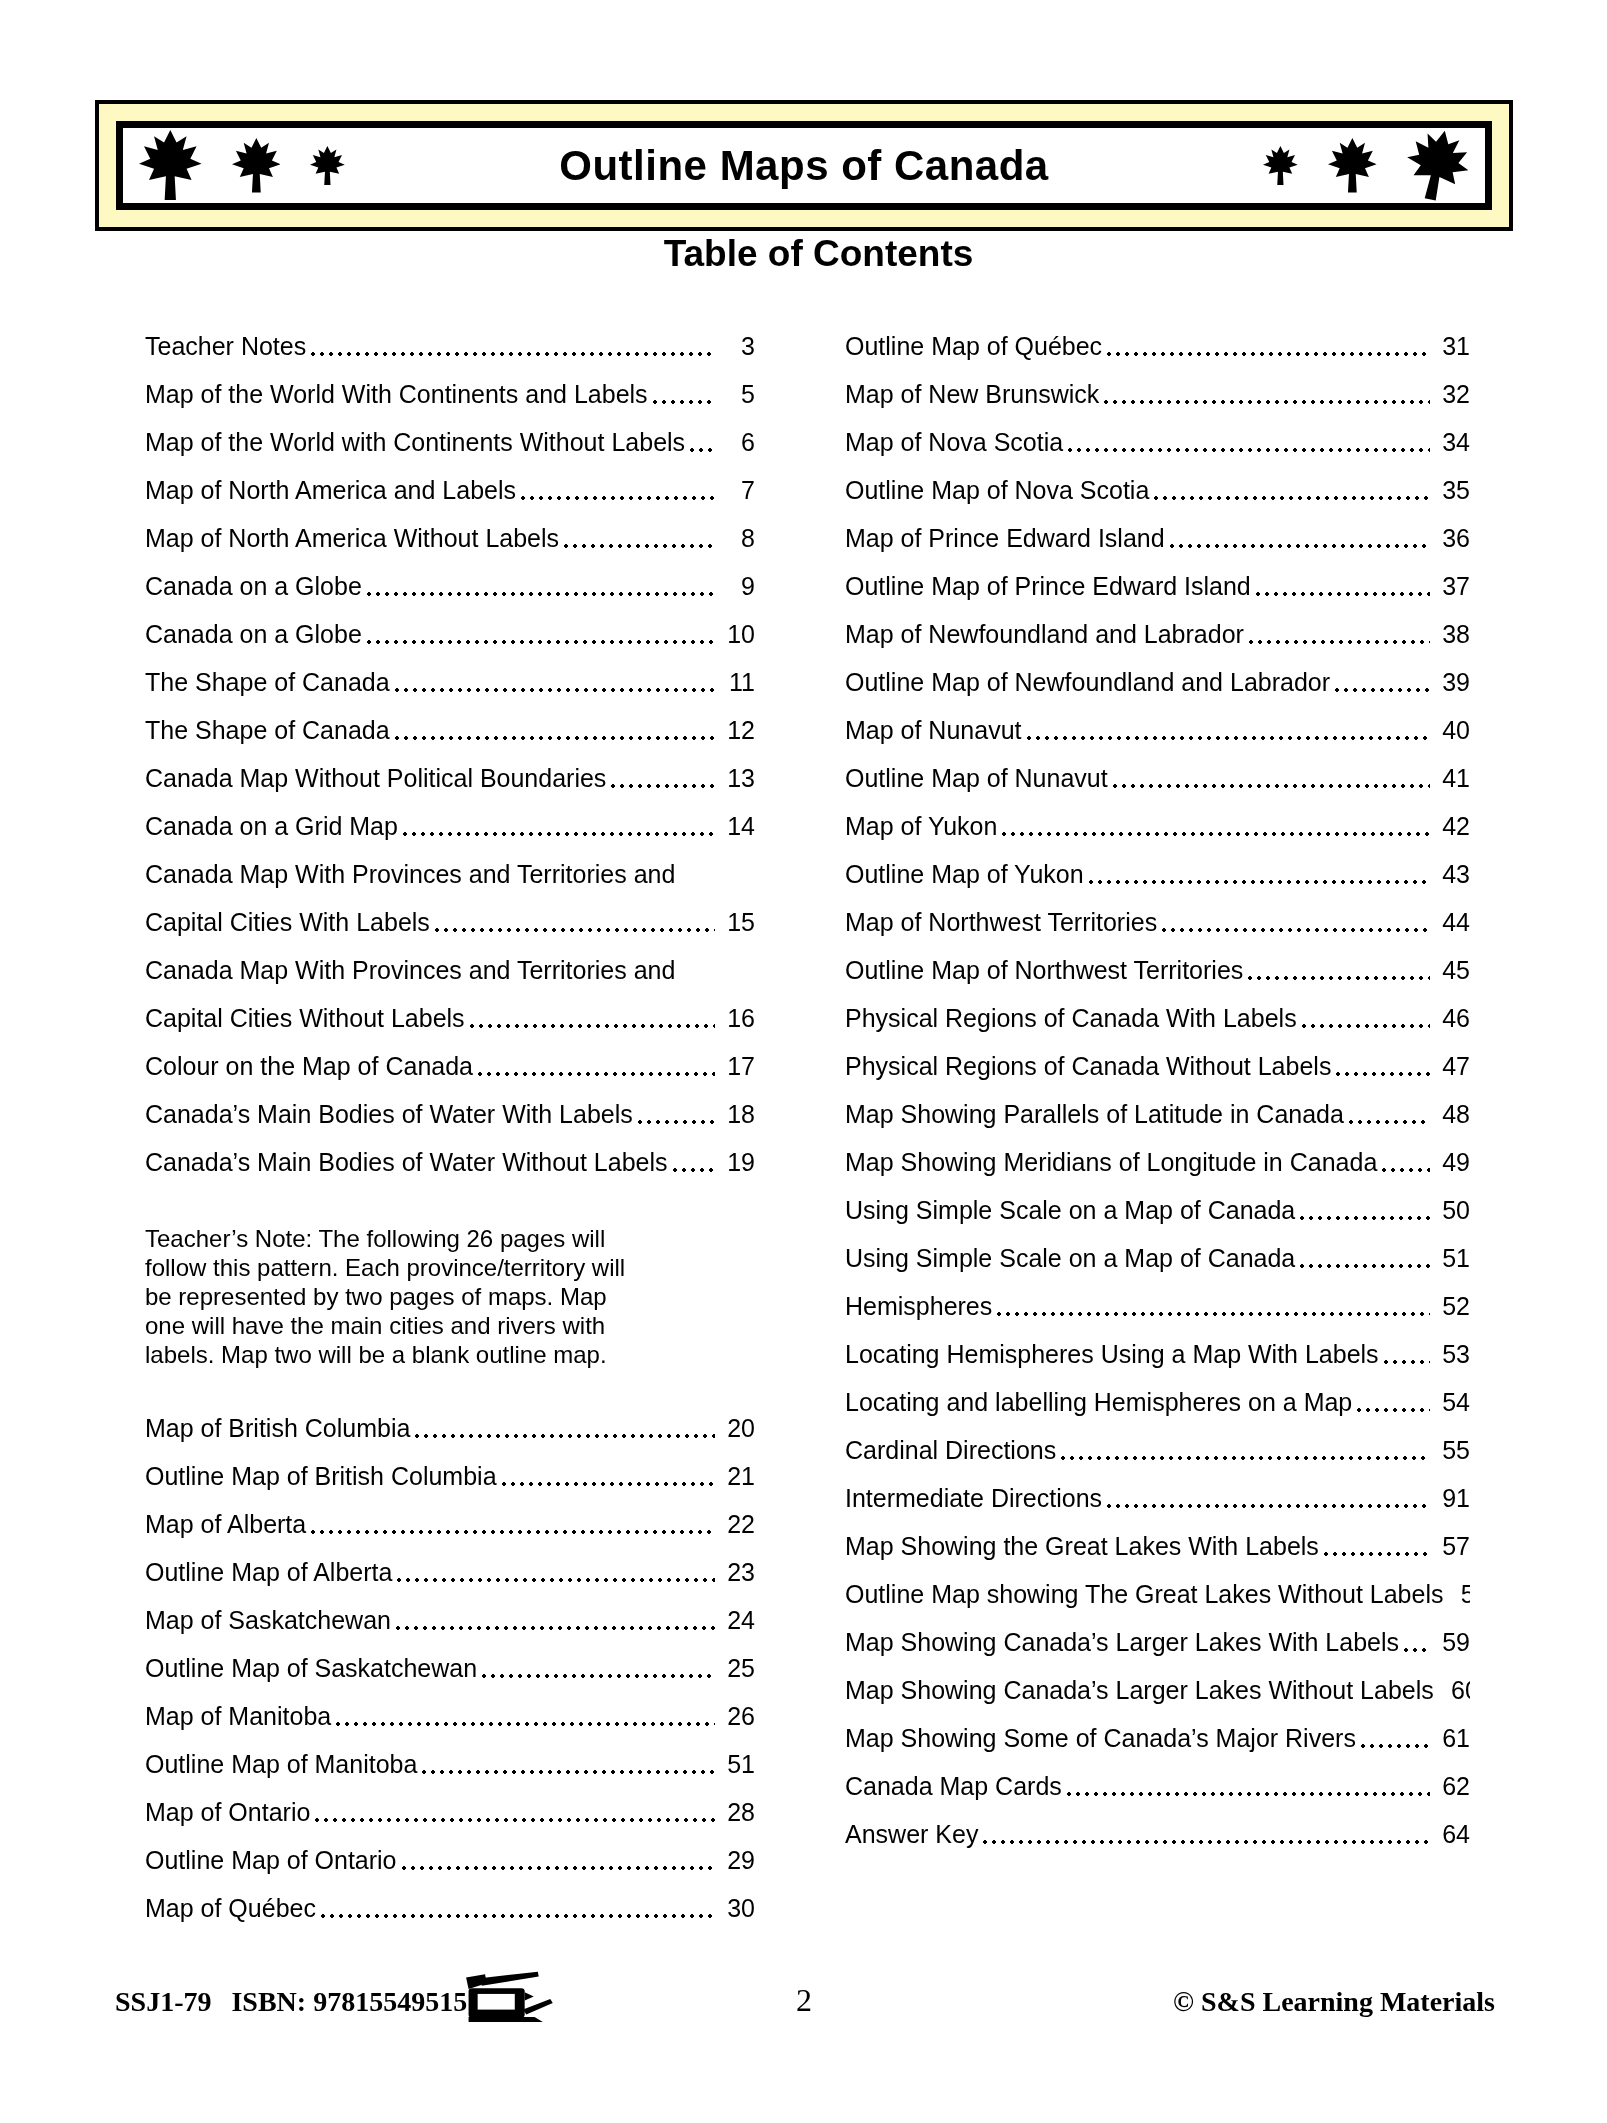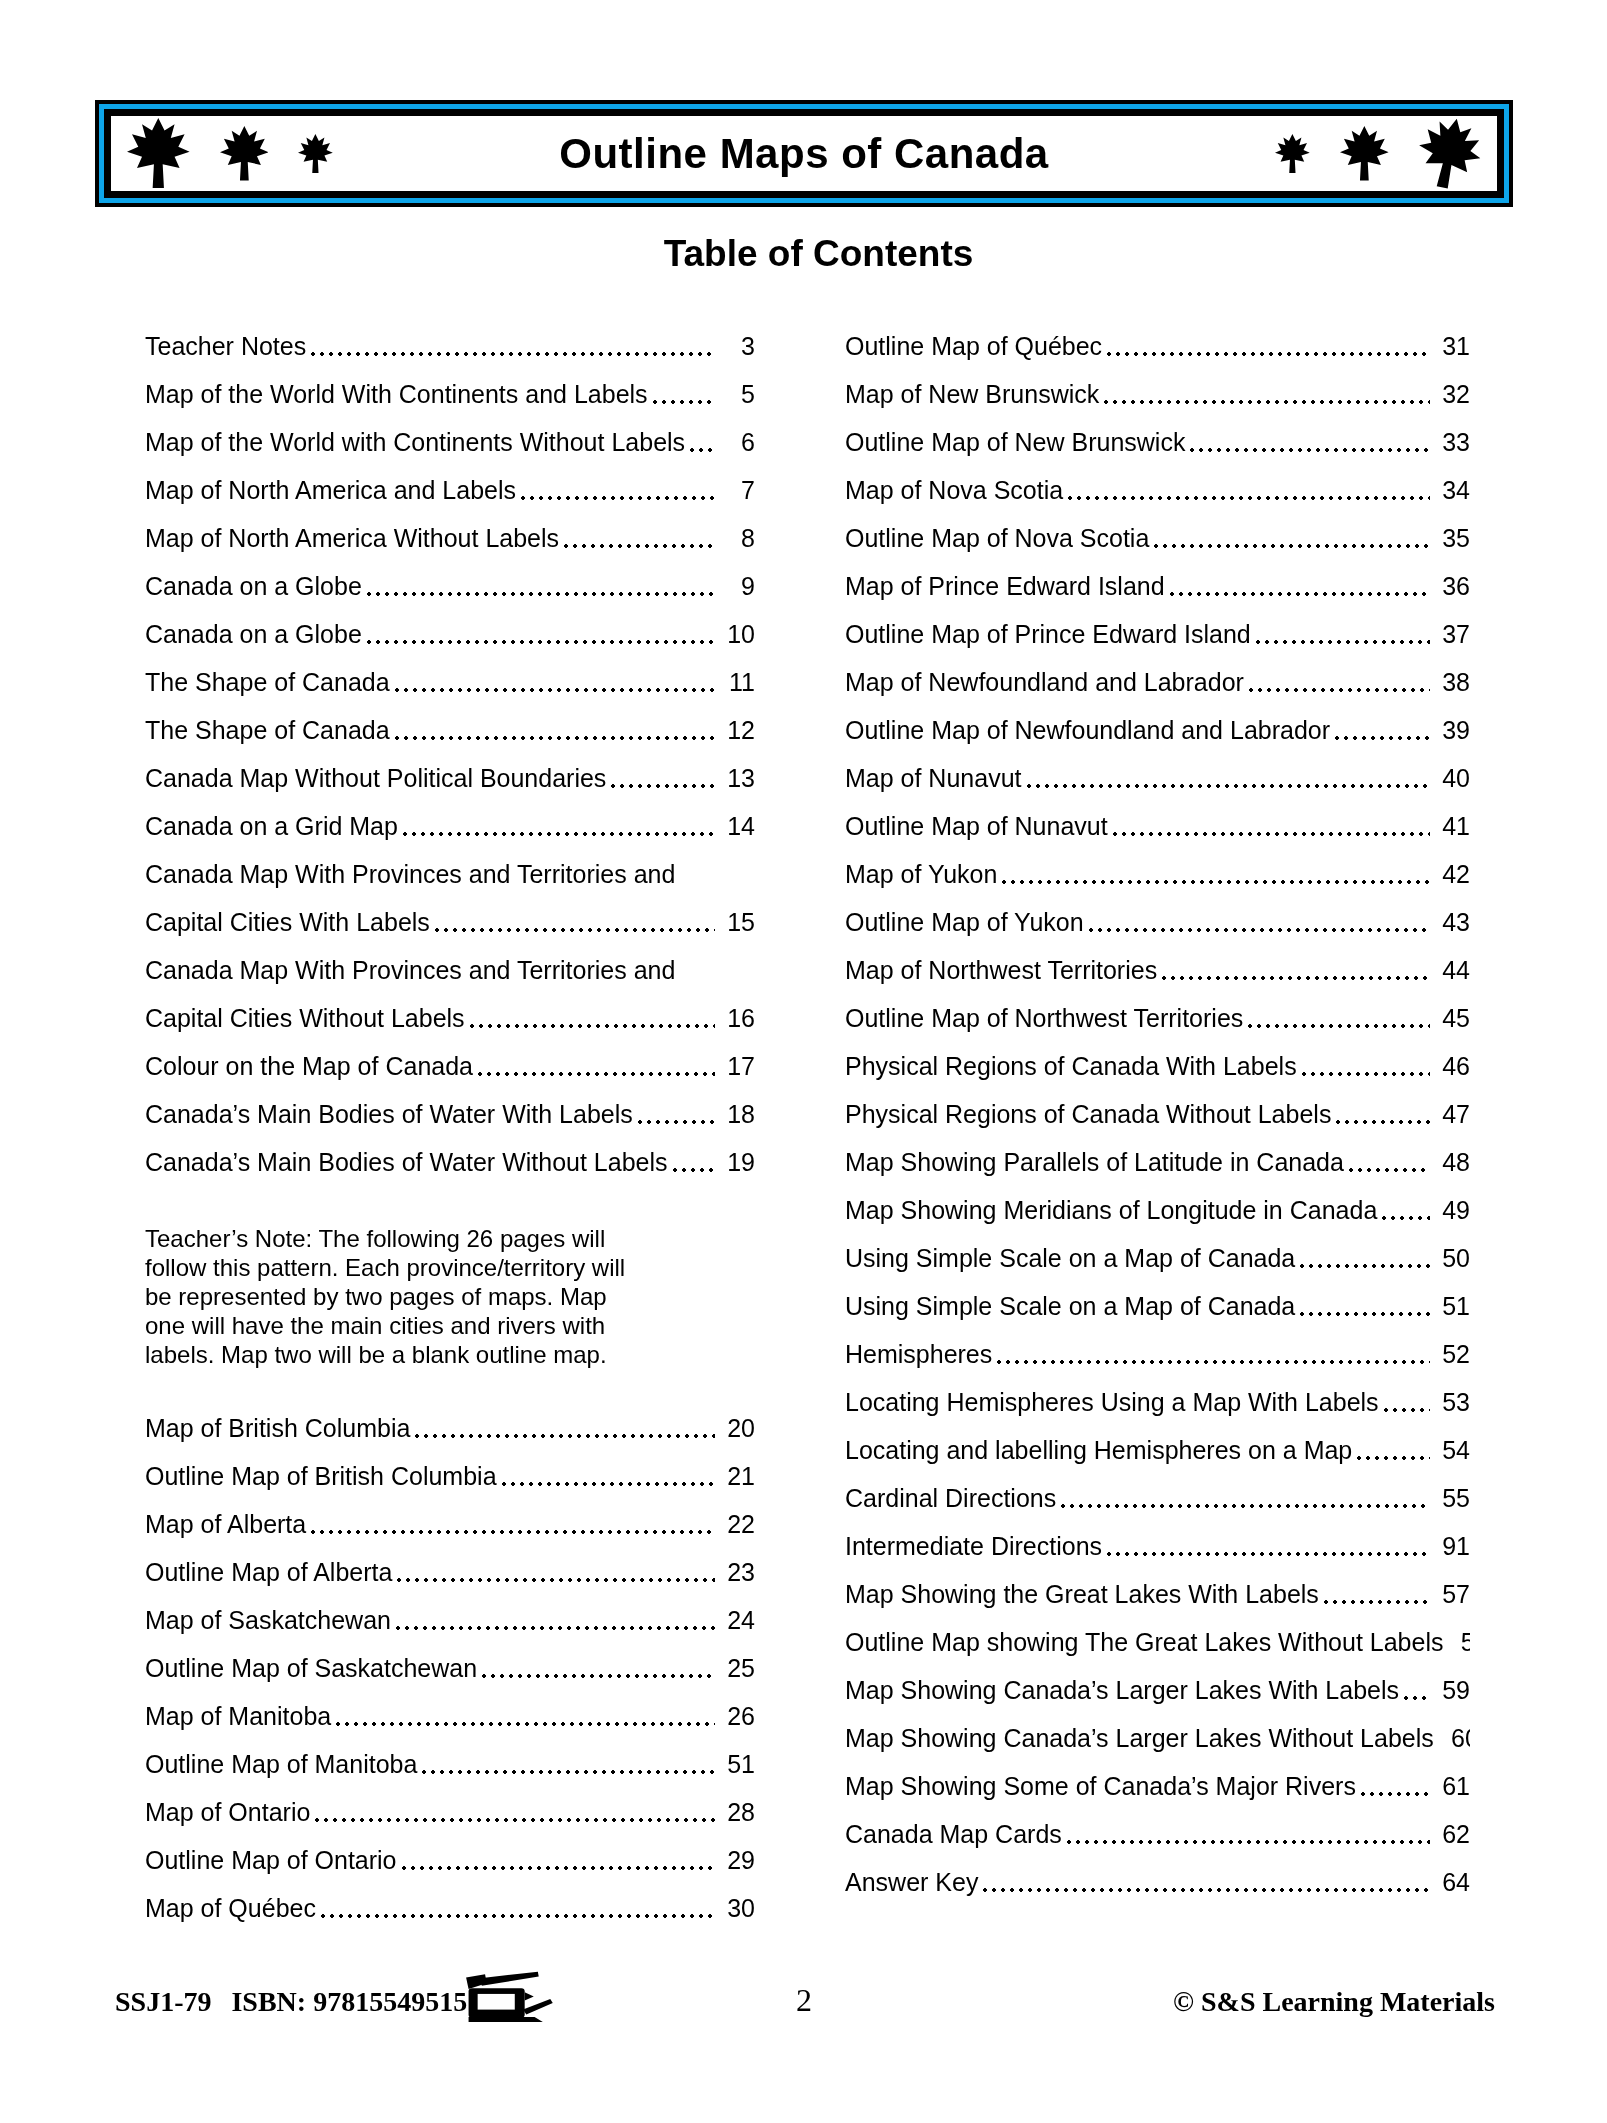--- a/index.html
+++ b/index.html
@@ -3,21 +3,21 @@
 <meta charset="utf-8">
 <style>
   html,body{margin:0;padding:0;background:#e8e8e8;}
   .page{
     position:relative;width:1607px;height:2123px;background:#ffffff;
     font-family:"Liberation Sans",sans-serif;color:#000;overflow:hidden;margin:0 auto;
   }
   
   .banner{
     position:absolute;left:95px;top:100px;width:1418px;box-sizing:border-box;
-    border:4px solid #000;padding:5px;background:#0ea5e9;
+    border:4px solid #000;padding:17px;background:#fef9c3;
   }
   .banner-inner{
     border:7px solid #000;height:75px;display:flex;align-items:center;
     padding:0 16px;box-sizing:content-box;background:#fff;
   }
   .leaf-group{display:flex;align-items:center;gap:30px;width:235px;}
   .leaf-group.left{justify-content:flex-start;}
   .leaf-group.right{justify-content:flex-end;}
   .leaf{display:block;fill:#000;}
   .leaf.l{height:72px;}
@@ -302,25 +302,20 @@
     <span class="leader"></span>
     <span class="entry-page">31</span>
   </div>
 
   <div class="entry">
     <span class="entry-label">Map of New Brunswick</span>
     <span class="leader"></span>
     <span class="entry-page">32</span>
   </div>
 
-  <div class="entry">
-    <span class="entry-label">Outline Map of New Brunswick</span>
-    <span class="leader"></span>
-    <span class="entry-page">33</span>
-  </div>
 
   <div class="entry">
     <span class="entry-label">Map of Nova Scotia</span>
     <span class="leader"></span>
     <span class="entry-page">34</span>
   </div>
 
   <div class="entry">
     <span class="entry-label">Outline Map of Nova Scotia</span>
     <span class="leader"></span>

